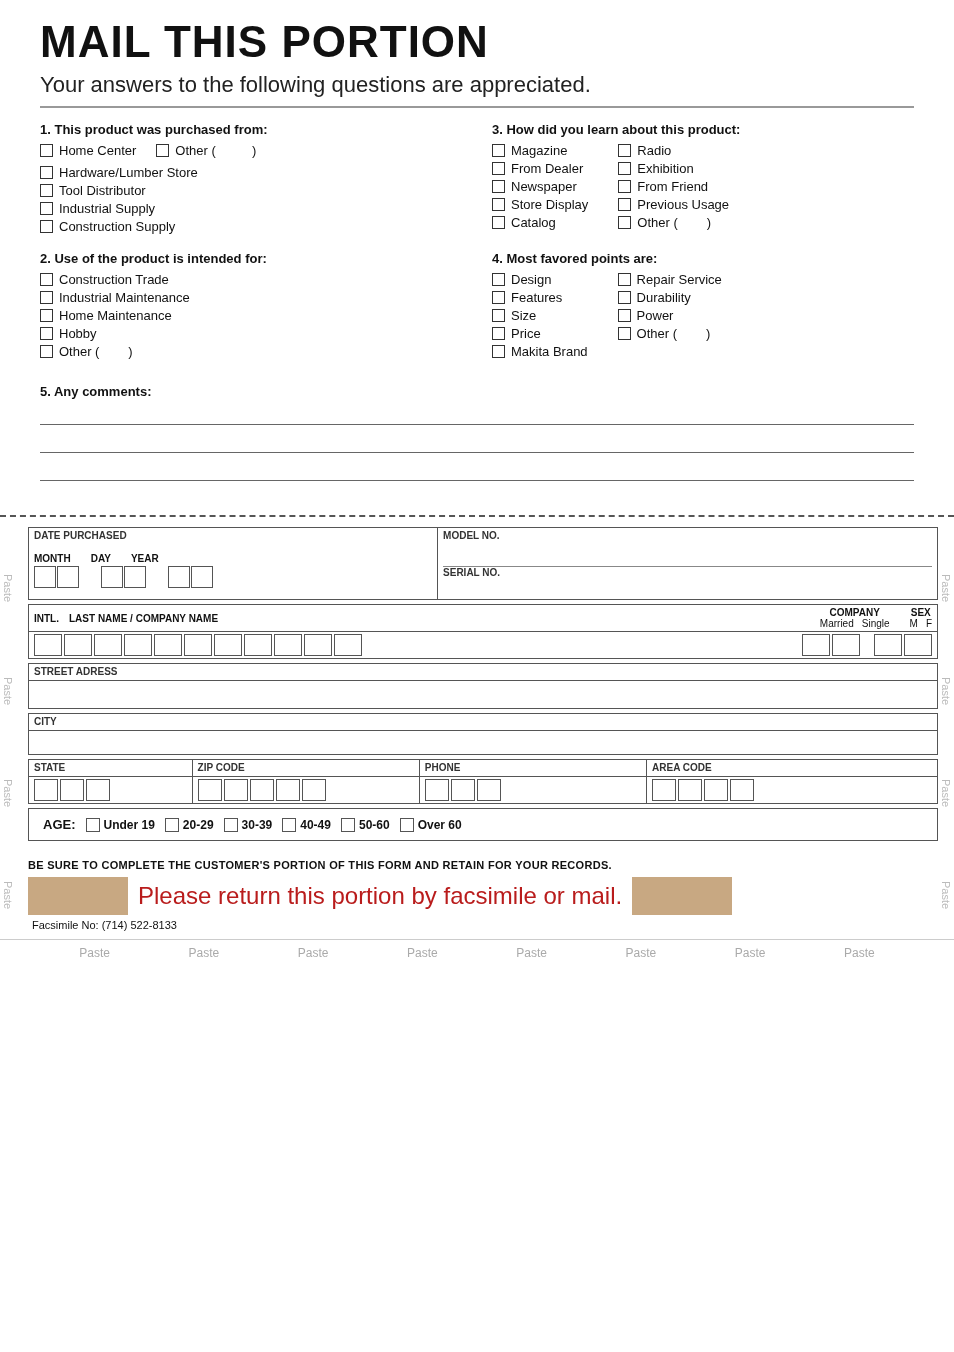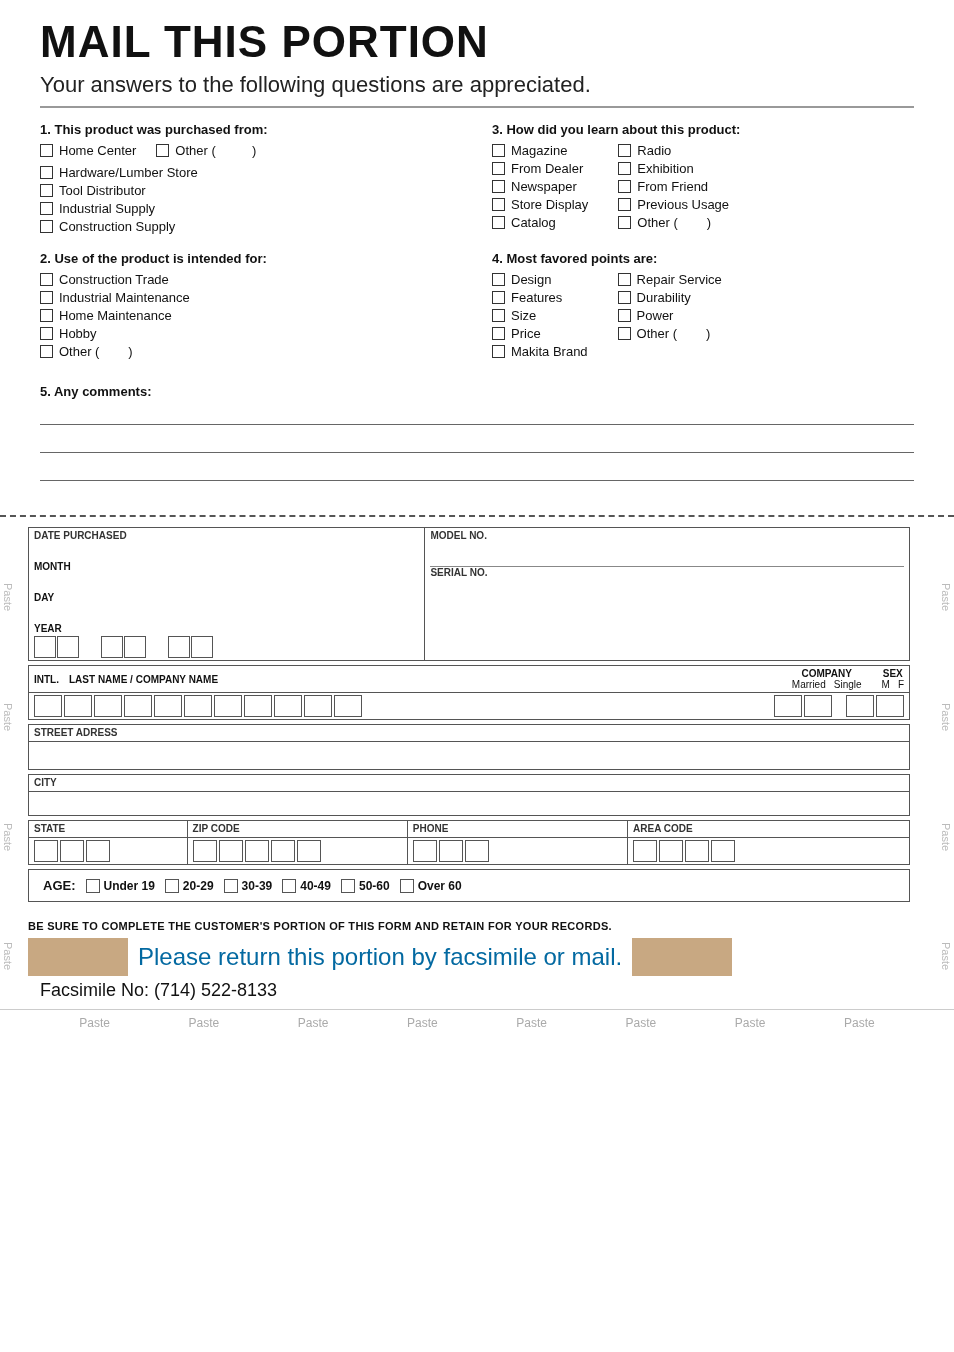--- a/index.html
+++ b/index.html
@@ -99,21 +99,21 @@
 
     
     .dashed-separator {
       border: none;
       border-top: 2px dashed #555;
       margin: 18px 0 0 0;
     }
 
     
     .bottom-form {
-      padding: 10px 44px 10px 28px;
+      padding: 10px 16px 10px 28px;
       position: relative;
     }
 
     .form-label {
       font-size: 10px;
       font-weight: bold;
       color: #333;
       display: block;
       margin-bottom: 1px;
     }
@@ -174,26 +174,26 @@
 
     .return-color-block {
       width: 100px;
       height: 38px;
       background: #c8a882;
       flex-shrink: 0;
     }
 
     .return-text {
       font-size: 24px;
-      color: #0369a1;
+      color: #b91c1c;
     }
 
     .fax-number {
-      font-size: 18px;
-      margin-left: 12px;
+      font-size: 11px;
+      margin-left: 4px;
     }
 
     
     .paste-strip {
       font-size: 11px;
       color: #bbb;
       writing-mode: vertical-lr;
       text-orientation: mixed;
       user-select: none;
     }
@@ -416,21 +416,21 @@
       <span class="paste-strip">Paste</span>
     </div>
 
     <div class="bottom-form">
 
       <table class="form-table">
         <tbody>
             <tr>
           <td style="width:45%;border-right:1px solid #555;padding:2px 5px;">
             <span class="form-label">DATE PURCHASED</span>
-            <div style="display:flex;gap:20px;margin-top:20px;font-size:10px;font-weight:bold;flex-direction:column;">
+            <div style="display:flex;gap:20px;margin-top:12px;font-size:10px;font-weight:bold;">
               <span>MONTH</span>
               <span>DAY</span>
               <span>YEAR</span>
             </div>
             <div style="display:flex;gap:4px;margin-top:2px;">
               <div style="display:flex;gap:1px;">
                 <div class="input-box"></div>
                 <div class="input-box"></div>
               </div>
               <div style="width:14px;"></div>

